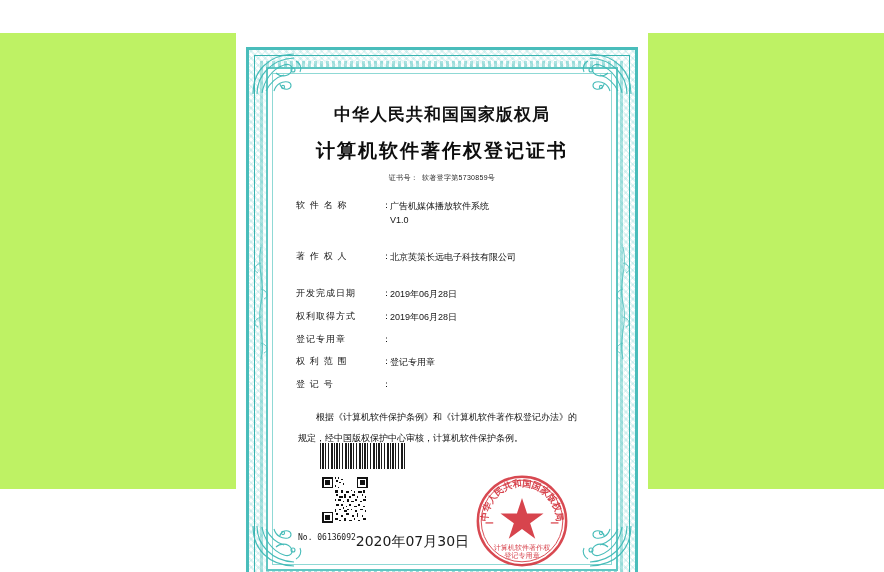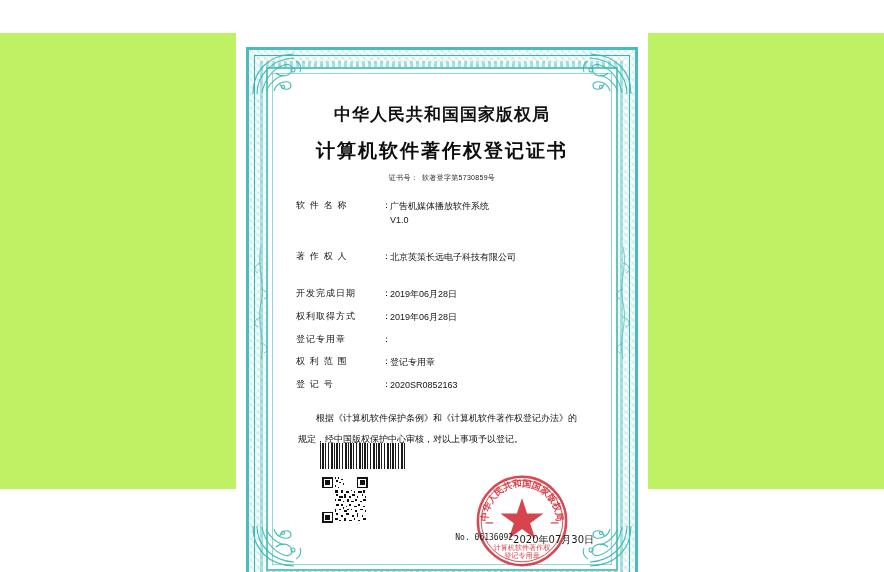--- a/index.html
+++ b/index.html
@@ -235,28 +235,28 @@
     height: 96px;
   }
   .seal svg { display:block; width:100%; height:100%; }
 
   .footer {
     position: absolute;
     left: 26px;
     top: 458px;
     width: 296px;
     display: flex;
-    justify-content: flex-end;
+    justify-content: flex-start;
     font-size: 8px;
     color: #1a1a1a;
     font-family: "DejaVu Sans Mono", "Liberation Mono", monospace;
   }
   .footer .date {
     font-family: "DejaVu Sans", "Liberation Sans", sans-serif;
-    font-size: 10px;
+    font-size: 14px;
   }
 
   
   .pattern-band {
     position: absolute;
     left: 260px;
     top: 28px;
     width: 364px;
     height: 516px;
     border: 6px solid transparent;
@@ -397,28 +397,27 @@
 
       <div class="field-row">
         <div class="field-label">权 利 范 围</div>
         <div class="field-colon">：</div>
         <div class="field-value cjk">登记专用章</div>
       </div>
 
       <div class="field-row">
         <div class="field-label">登 记 号</div>
         <div class="field-colon">：</div>
-        <div class="field-value">2020SR0852163</div>
       </div>
 
     </div>
 
     <div class="statement">
       <span class="indent"></span><span>根据《计算机软件保护条例》和《计算机软件著作权登记办法》的</span><br>
-      <span>规定，经中国版权保护中心审核，对以上事项予以登记。</span>
+      <span>规定，经中国版权保护中心审核，计算机软件保护条例。</span>
     </div>
 
     <div class="barcode"></div>
 
     <div class="qr">
       <svg viewBox="0 0 29 29" shape-rendering="crispEdges">
         <rect width="29" height="29" fill="#ffffff"></rect>
         <g fill="#111111">
           <rect x="0" y="0" width="7" height="1"></rect>
             <rect x="0" y="6" width="7" height="1"></rect>

